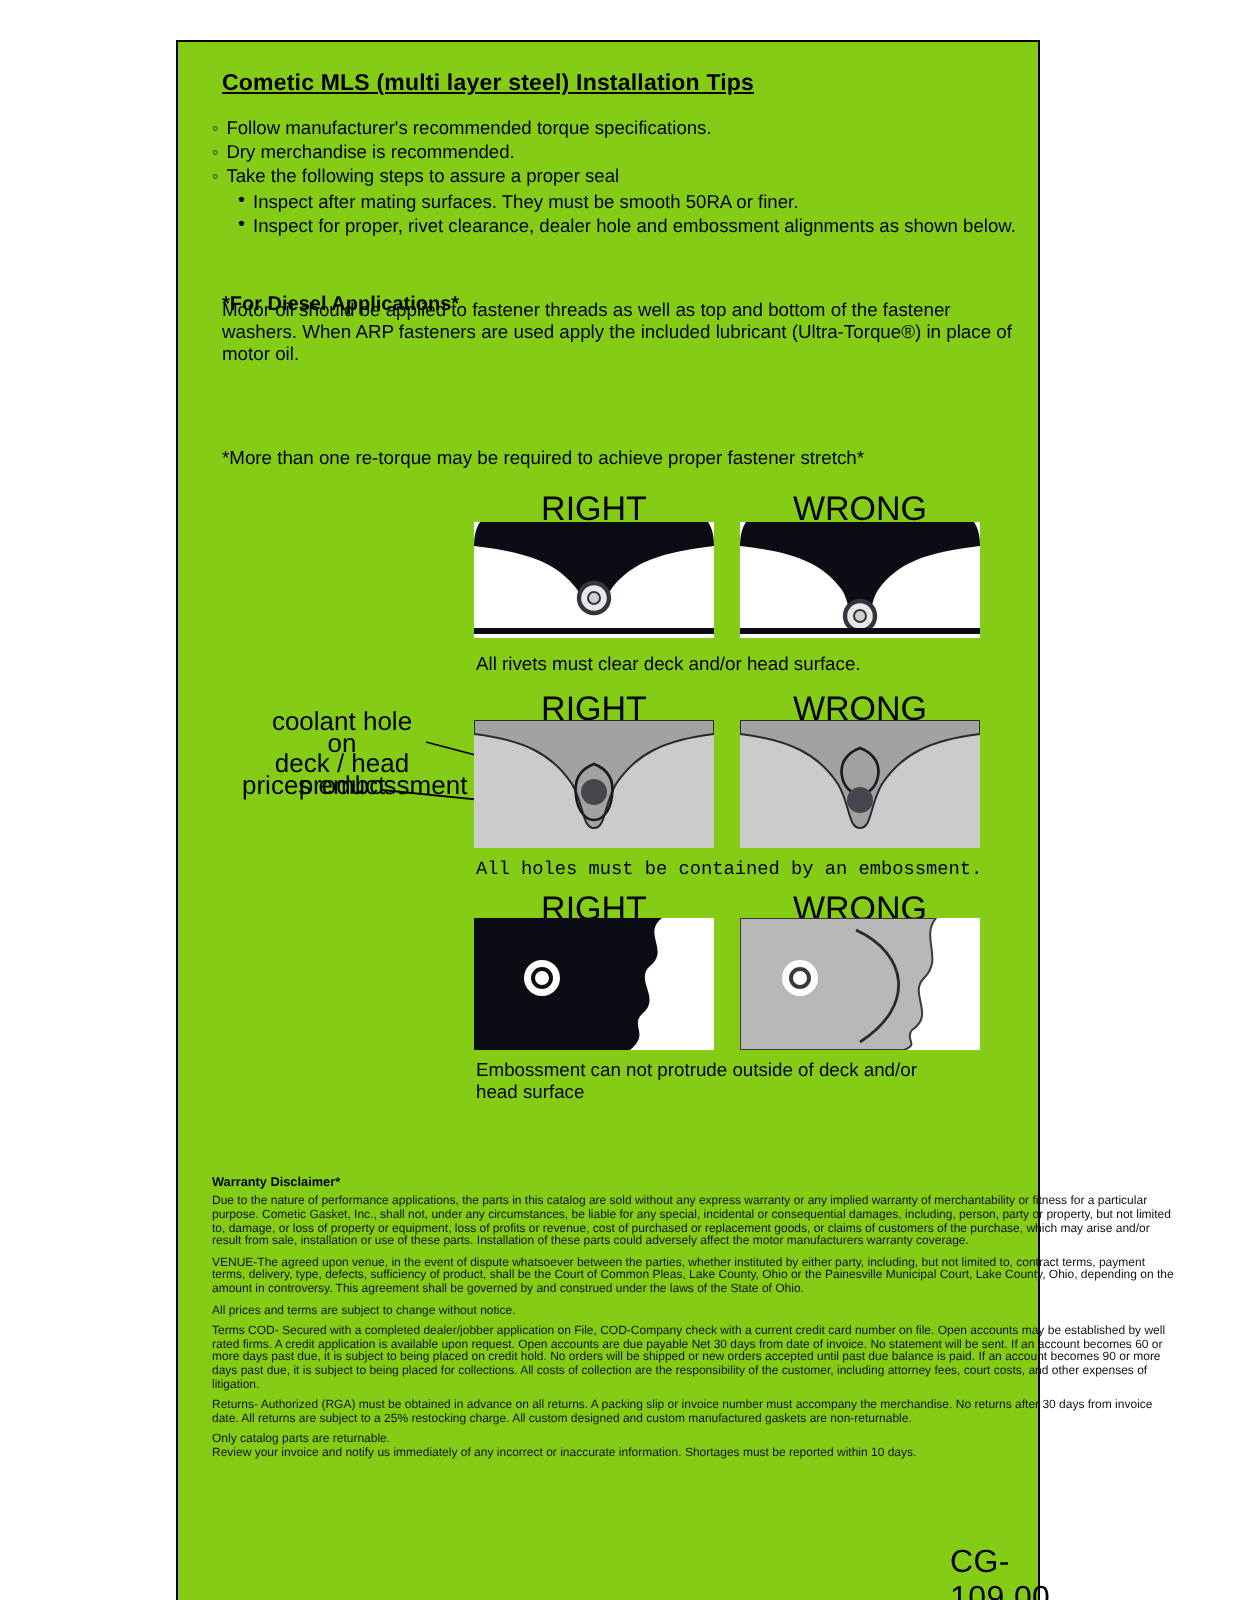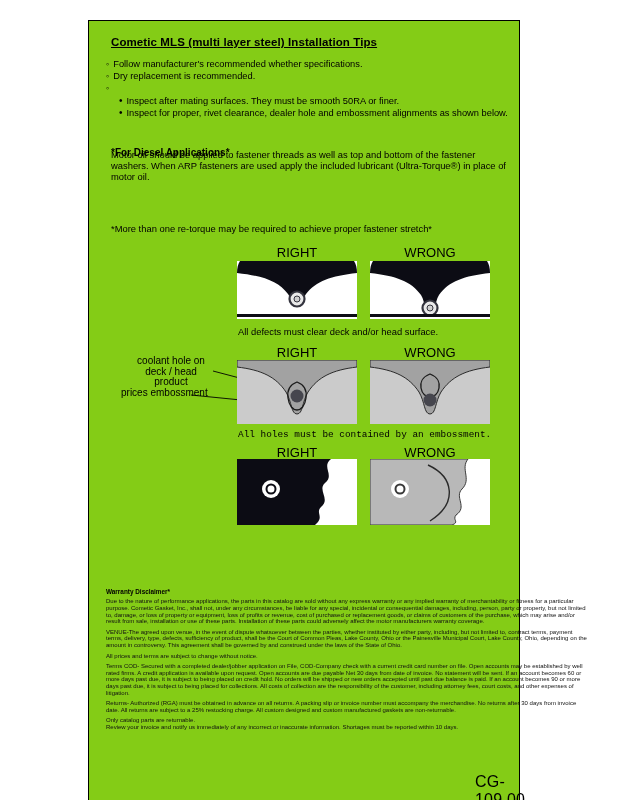--- a/index.html
+++ b/index.html
@@ -18,35 +18,35 @@
   .bullet-row .marker { font-size:9px; line-height:12.2px; }
   .sub { margin-left:13px; }
   .sub .marker { font-size:10px; }
 
   .diesel-heading { left:22px; top:110px; font-size:10px; font-weight:bold;margin-top:16px; }
   .para { font-size:9.4px; line-height:11px; }
   .para1 { left:22px; top:128px; width:404px; }
   .para2 { left:22px; top:160px; width:402px; }
   .note  { left:22px; top:202px; font-size:9.4px; }
 
-  .diag-headers { width:253px; display:flex; font-size:13px; }
+  .diag-headers { width:253px; display:flex; font-size:17px; }
   .diag-headers span { width:120px; text-align:center; }
   .diag-headers span:last-child { margin-left:13px; }
   .diag-panels { display:flex; gap:13px; }
   .panel { display:block; background:#fff; }
 
   .h1r { left:148px; top:224px; }
   .p1  { left:148px; top:240px; }
   .cap1 { left:149px; top:305px; font-size:9.4px; }
 
   .h2r { left:148px; top:324px; }
   .p2  { left:148px; top:339px; }
   .cap2 { left:149px; top:408px; font-size:9.4px;font-family:Liberation Mono, monospace; }
 
-  .callout { font-size:10px; line-height:10.5px; }
+  .callout { font-size:13px; line-height:10.5px; }
   .callout-coolant { left:40px; top:335px; width:84px; text-align:center; }
   .callout-emboss  { left:32px; top:367px; }
   .callout-lines { left:30px; top:333px; }
 
   .h3r { left:148px; top:424px; }
   .p3  { left:148px; top:438px; }
   .cap3 { left:149px; top:508px; font-size:9.4px; width:225px; line-height:11px; }
 
   .legal { left:17px; top:567px; width:482px; }
   .legal-heading { font-size:6.4px; font-weight:bold; margin-bottom:3px; }
@@ -57,28 +57,29 @@
 </head>
 <body>
 
 <div class="frame">
 
   <h1 class="abs title">Cometic MLS (multi layer steel) Installation Tips</h1>
 
   <div class="abs bullets">
     <div class="bullet-row">
       <span class="marker">◦</span>
-      <span>Follow manufacturer's recommended whether specifications.</span>
+      <span>Follow manufacturer's recommended torque specifications.</span>
     </div>
     <div class="bullet-row">
       <span class="marker">◦</span>
-      <span>Dry replacement is recommended.</span>
+      <span>Dry merchandise is recommended.</span>
     </div>
     <div class="bullet-row">
       <span class="marker">◦</span>
+      <span>Take the following steps to assure a proper seal</span>
     </div>
     <div class="bullet-row sub">
       <span class="marker">•</span>
       <span>Inspect after mating surfaces.  They must be smooth 50RA or finer.</span>
     </div>
     <div class="bullet-row sub">
       <span class="marker">•</span>
       <span>Inspect for proper, rivet clearance, dealer hole and embossment alignments as shown below.</span>
     </div>
   </div>
@@ -98,21 +99,21 @@
       <circle cx="60" cy="38" r="3" fill="#cfcfcf" stroke="#34343e" stroke-width="1"></circle>
       <rect x="0" y="53" width="120" height="3" fill="#0c0c14"></rect>
     </svg>
     <svg class="panel" width="120" height="58" viewBox="0 0 120 58">
       <path d="M3,0 H117 C119,3 120,7 120,12 C94,15 79,20 69,34 C64,42 67,50 60,50 C53,50 56,42 51,34 C41,20 26,15 0,12 C0,7 1,3 3,0 Z" fill="#0c0c14"></path>
       <circle cx="60" cy="47" r="7.5" fill="#e9e9e9" stroke="#34343e" stroke-width="2.2"></circle>
       <circle cx="60" cy="47" r="3" fill="#cfcfcf" stroke="#34343e" stroke-width="1"></circle>
       <rect x="0" y="53" width="120" height="3" fill="#0c0c14"></rect>
     </svg>
   </div>
-  <div class="abs cap1">All defects must clear deck and/or head surface.</div>
+  <div class="abs cap1">All rivets must clear deck and/or head surface.</div>
 
   <div class="abs diag-headers h2r">
     <span>RIGHT</span>
     <span>WRONG</span>
   </div>
 
   <div class="abs callout callout-coolant">
     <div>coolant hole on</div>
     <div>deck / head product</div>
   </div>
@@ -148,20 +149,21 @@
       <circle cx="34" cy="30" r="9" fill="#ffffff"></circle>
       <circle cx="34" cy="30" r="4.5" fill="none" stroke="#0c0c14" stroke-width="2"></circle>
     </svg>
     <svg class="panel" width="120" height="66" viewBox="0 0 120 66">
       <path d="M0,0 H98 C90,10 102,20 92,30 C84,38 98,48 86,56 C82,61 90,63 82,66 H0 Z" fill="#b8b8b8" stroke="#3a3a3a" stroke-width="1"></path>
       <circle cx="30" cy="30" r="9" fill="#ffffff"></circle>
       <circle cx="30" cy="30" r="4.5" fill="none" stroke="#3a3a3a" stroke-width="2"></circle>
       <path d="M58,6 C84,18 88,44 60,62" fill="none" stroke="#2a2a2a" stroke-width="1.4"></path>
     </svg>
   </div>
+  <div class="abs cap3">Embossment can not protrude outside of deck and/or head surface</div>
 
   <div class="abs legal">
     <div class="legal-heading">Warranty Disclaimer*</div>
     <p>Due to the nature of performance applications, the parts in this catalog are sold without any express warranty or any implied warranty of merchantability or fitness for a particular purpose.  Cometic Gasket, Inc., shall not, under any circumstances, be liable for any special, incidental or consequential damages, including, person, party or property, but not limited to, damage, or loss of property or equipment, loss of profits or revenue, cost of purchased or replacement goods, or claims of customers of the purchase, which may arise and/or result from sale, installation or use of these parts.  Installation of these parts could adversely affect the motor manufacturers warranty coverage.</p>
     <p>VENUE-The agreed upon venue, in the event of dispute whatsoever between the parties, whether instituted by either party, including, but not limited to, contract terms, payment terms, delivery, type, defects, sufficiency of product, shall be the Court of Common Pleas, Lake County, Ohio or the Painesville Municipal Court, Lake County, Ohio, depending on the amount in controversy. This agreement shall be governed by and construed under the laws of the State of Ohio.</p>
     <p>All prices and terms are subject to change without notice.</p>
     <p>Terms COD- Secured with a completed dealer/jobber application on File, COD-Company check with a current credit card number on file.  Open accounts may be established by well rated firms.  A credit application is available upon request.  Open accounts are due payable Net 30 days from date of invoice.  No statement will be sent.  If an account becomes 60 or more days past due, it is subject to being placed on credit hold.  No orders will be shipped or new orders accepted until past due balance is paid.  If an account becomes 90 or more days past due, it is subject to being placed for collections.  All costs of collection are the responsibility of the customer, including attorney fees, court costs, and other expenses of litigation.</p>
     <p>Returns- Authorized (RGA) must be obtained in advance on all returns.  A packing slip or invoice number must accompany the merchandise.  No returns after 30 days from invoice date.  All returns are subject to a 25% restocking charge.  All custom designed and custom manufactured gaskets are non-returnable.</p>
     <p style="margin-bottom:0;">Only catalog parts are returnable.</p>
     <p>Review your invoice and notify us immediately of any incorrect or inaccurate information.  Shortages must be reported within 10 days.</p>

